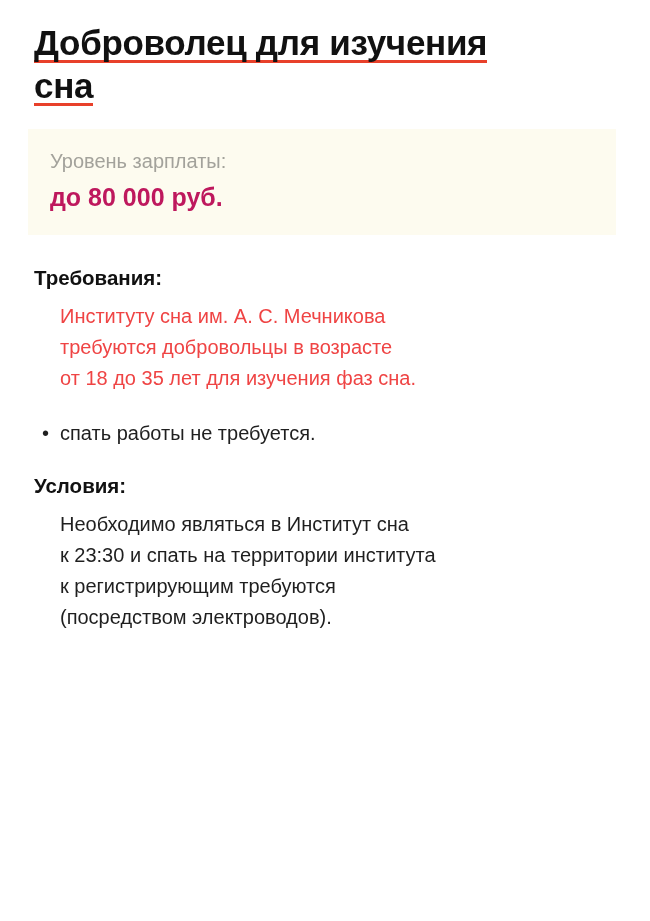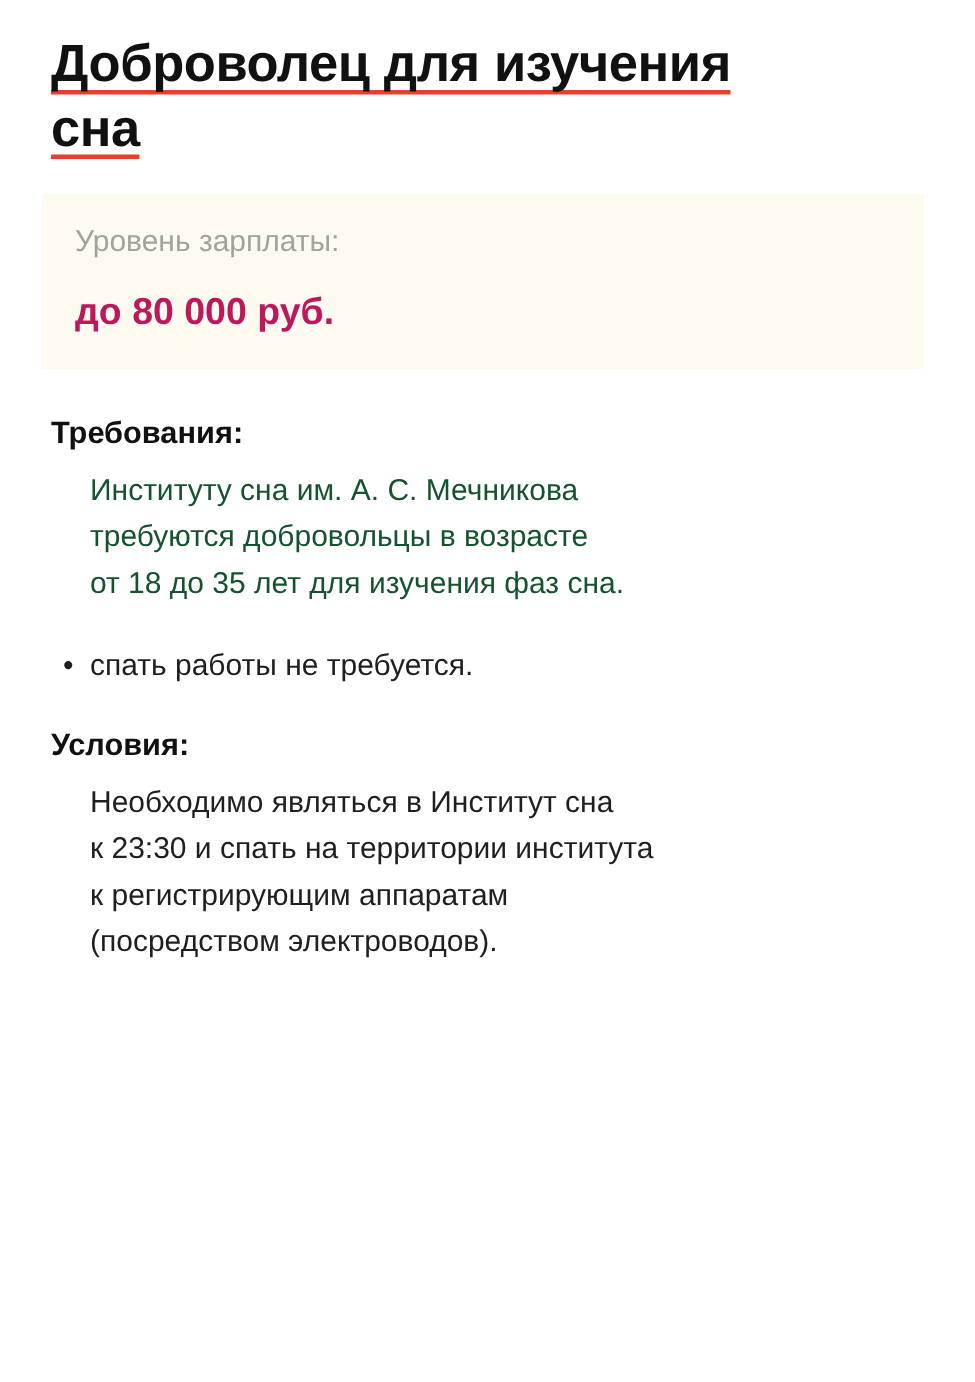--- a/index.html
+++ b/index.html
@@ -44,21 +44,21 @@
   
   .salary-band {
     background: #fdfbef;
     padding: 19px 22px 21px 22px;
     margin: 0 -6px 30px -6px;
   }
   .salary-label {
     font-size: 20px;
     color: #a3a29b;
     line-height: 1.35;
-    margin-bottom: 17px;
+    margin-bottom: 6px;
   }
   .salary-value {
     font-size: 25px;
     font-weight: bold;
     color: #be185d;
     line-height: 1.3;
   }
 
   
   .section {
@@ -70,21 +70,21 @@
   .section-heading {
     font-size: 20.5px;
     font-weight: bold;
     color: #111111;
     margin: 0 0 9px 0;
     line-height: 1.3;
   }
   .para-line {
     font-size: 20px;
     line-height: 1.56;
-    color: #14532d;
+    color: #ef4444;
     padding-left: 26px;
     white-space: nowrap;
   }
   .bullet-line {
     font-size: 20px;
     line-height: 1.56;
     color: #1f1f1f;
     padding-left: 26px;
     position: relative;
     white-space: nowrap;
@@ -136,17 +136,17 @@
   </div>
 
   <div class="section">
     <div class="bullet-line">спать работы не требуется.</div>
   </div>
 
   <div class="section">
     <div class="section-heading">Условия:</div>
     <div class="cond-line"><span class="mark">Необходимо являться в Институт сна </span></div>
     <div class="cond-line"><span class="mark">к 23:30 и спать на территории института</span></div>
-    <div class="cond-line">к регистрирующим аппаратам</div>
+    <div class="cond-line">к регистрирующим требуются</div>
     <div class="cond-line">(посредством электроводов).</div>
   </div>
 
 </div>
 
 </body></html>

